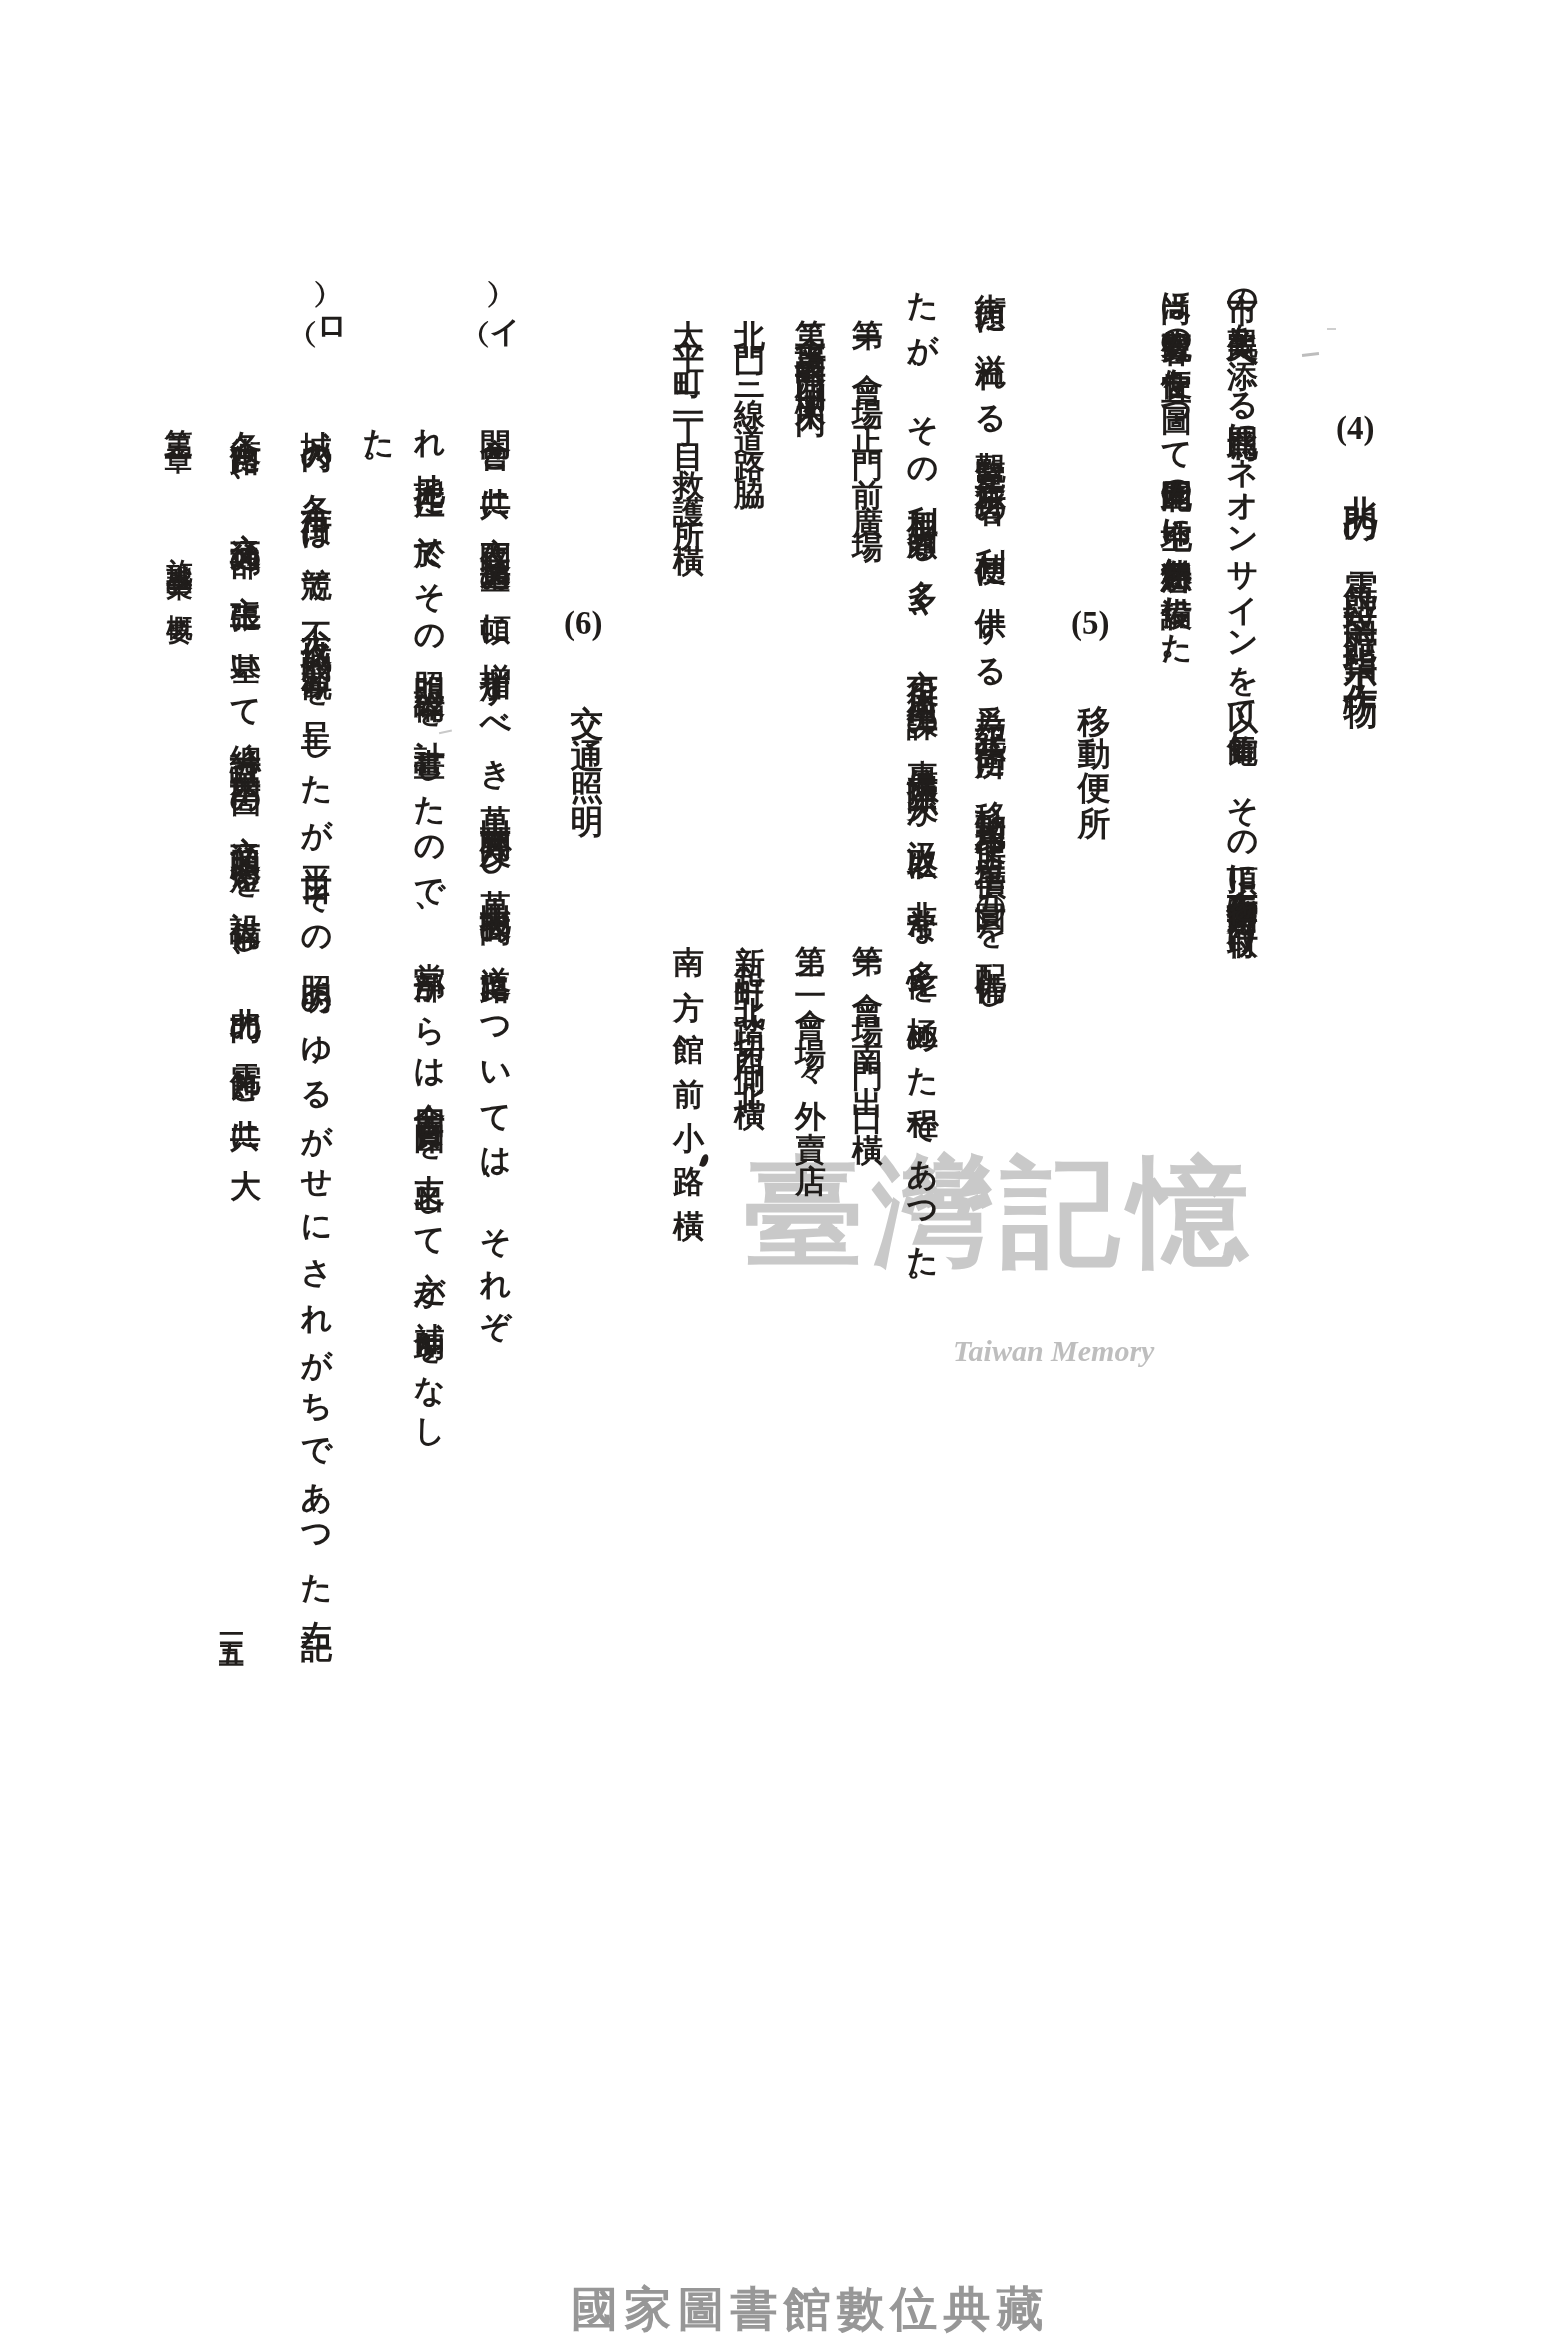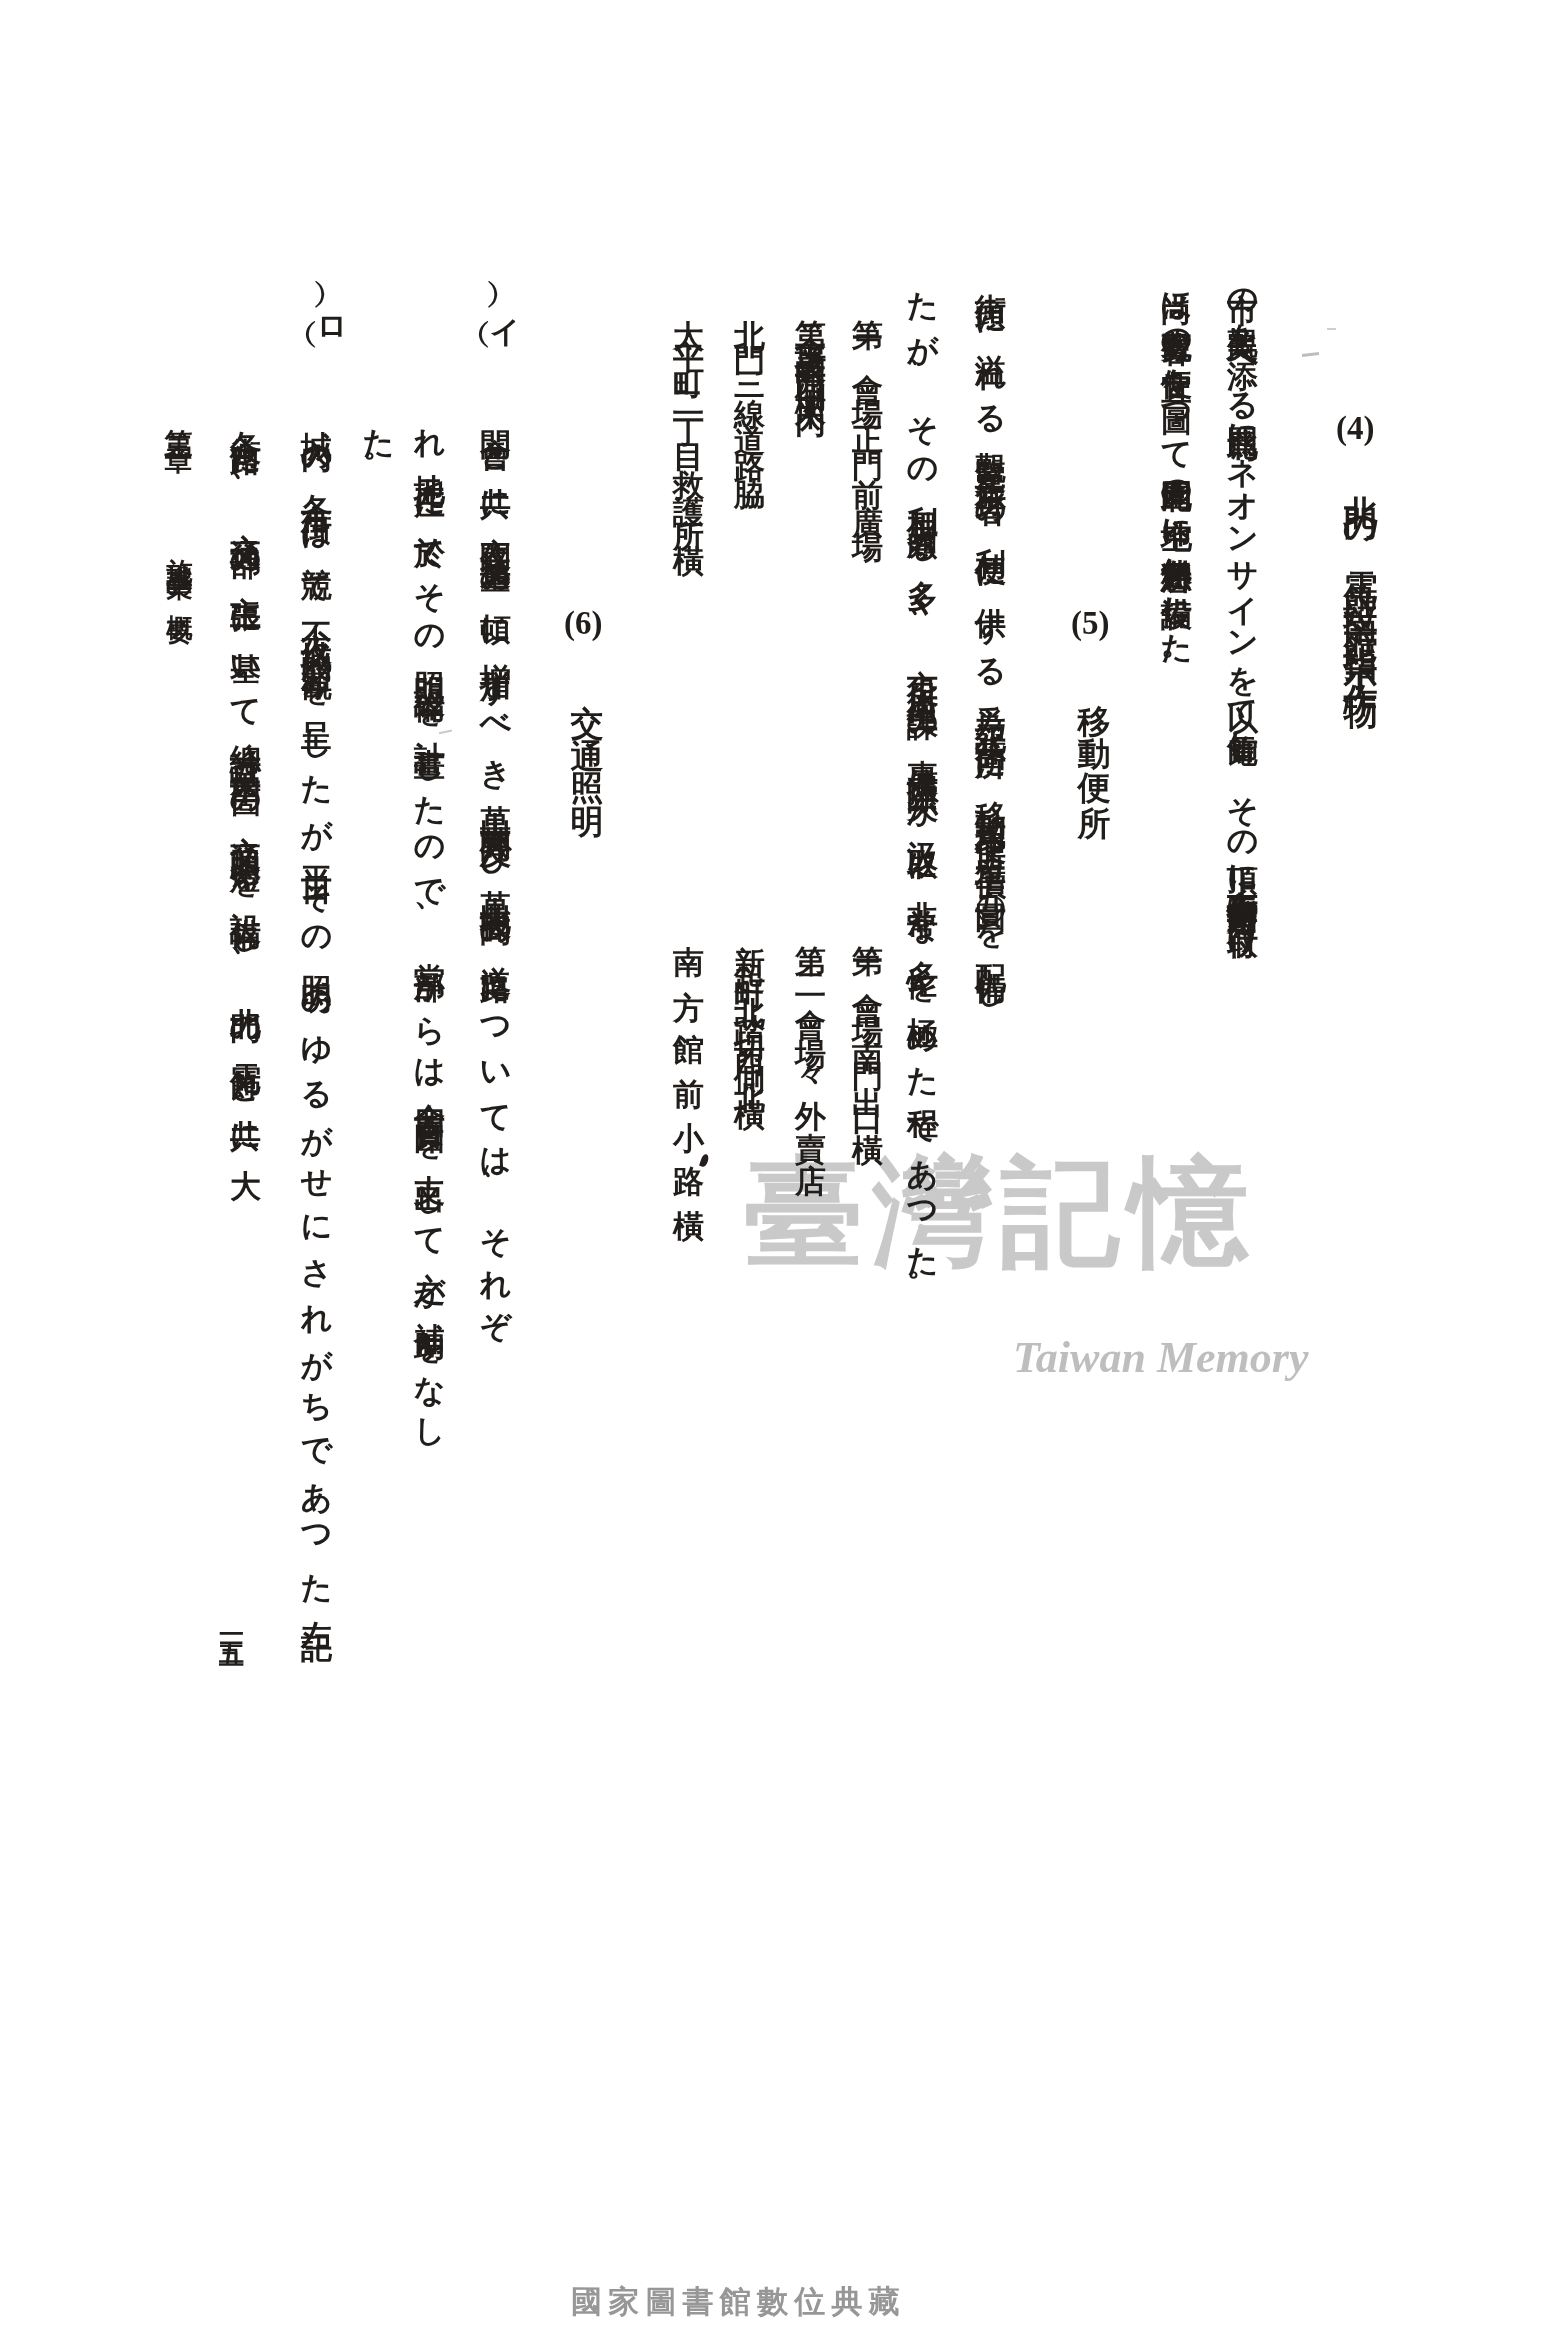--- a/index.html
+++ b/index.html
@@ -50,21 +50,21 @@
     letter-spacing:6.2px;
   }
   .speck{position:absolute;}
 </style>
 </head>
 <body>
 
 <div id="page">
 
   <div class="wm" style="left:744px;top:1154px;font-size:119px;letter-spacing:9.4px;">臺灣記憶</div>
-  <div class="wm wm-latin" style="left:1013px;top:1336px;font-size:44px;">Taiwan Memory</div>
+  <div class="wm wm-latin" style="left:953px;top:1336px;font-size:30px;">Taiwan Memory</div>
 
   <div class="hlabel" style="left:1336px;top:412px;font-size:33px;">(4)</div>
   <div class="vcol" style="left:1343px;top:468px;font-size:34px;letter-spacing:12.5px;">北門の電飾竝南方館指示工作物</div>
   <div class="vcol" style="left:1227px;top:269px;font-size:31px;letter-spacing:-0.8px;">市の美觀を添へる爲北門にネオンサインを以て電飾し、その頂上に南方館方向指示工作物を取付け</div>
   <div class="vcol" style="left:1161px;top:269px;font-size:31px;letter-spacing:0.8px;">尚ほ觀覽客の便宜を圖つて北門周圍の空地に無料休憩所を設備した。</div>
 
   <div class="hlabel" style="left:1071px;top:607px;font-size:33px;">(5)</div>
   <div class="vcol" style="left:1077px;top:678px;font-size:33px;letter-spacing:34px;">移動便所</div>
   <div class="vcol" style="left:975px;top:269px;font-size:31px;letter-spacing:8.6px;">街頭に溢れる觀覽客旅行者の利便に供する爲左記八箇所に移動式用便所（單價一五〇圓）を配備し</div>
   <div class="vcol" style="left:907px;top:269px;font-size:31px;letter-spacing:7.8px;">たが、その利用者頗る多く、市役所衛生課の專傭掃除夫が汲取に非常な多忙を極めた程であつた。</div>
@@ -89,21 +89,21 @@
 
   <div class="vcol vparens" style="left:317px;top:294px;font-size:30px;letter-spacing:3.1px;"><span class="rot">（</span>ロ<span class="rot">）</span></div>
   <div class="vcol" style="left:301px;top:406px;font-size:31px;letter-spacing:9.4px;">城內の各市街は競て不夜城的盛觀を呈したが平日その照明のゆるがせにされがちであつた左記</div>
   <div class="vcol" style="left:230px;top:406px;font-size:31px;letter-spacing:7px;">各街路に、交通部の主張に基いて總計百二十四箇の交通照明燈を設備し、北門の電飾と共に大</div>
 
   <div class="vcol" style="left:164px;top:406px;font-size:28px;letter-spacing:7.8px;">第三章</div>
   <div class="vcol" style="left:166px;top:537px;font-size:26px;letter-spacing:5.5px;">施設事業の概要</div>
 
   <div class="vcol" style="left:219px;top:1620px;font-size:25px;letter-spacing:2.3px;">一五五</div>
 
-  <div class="footer-mark" style="left:571px;top:2286px;font-size:31px;">國家圖書館數位典藏</div>
+  <div class="footer-mark" style="left:571px;top:2286px;font-size:47px;">國家圖書館數位典藏</div>
 
   <div class="speck" style="left:1302px;top:353px;width:17px;height:3.1px;background:#bdbdbd;transform:rotate(-6deg);"></div>
   <div class="speck" style="left:1327px;top:328px;width:9.4px;height:2.3px;background:#cfcfcf;"></div>
   <div class="speck" style="left:701px;top:1154px;width:7px;height:12.5px;background:#241f1d;border-radius:50% 50% 50% 0;transform:rotate(18deg);"></div>
   <div class="speck" style="left:439px;top:731px;width:12.5px;height:2.3px;background:#c9c9c9;transform:rotate(-12deg);"></div>
 
 </div>
 
 
 </body></html>

